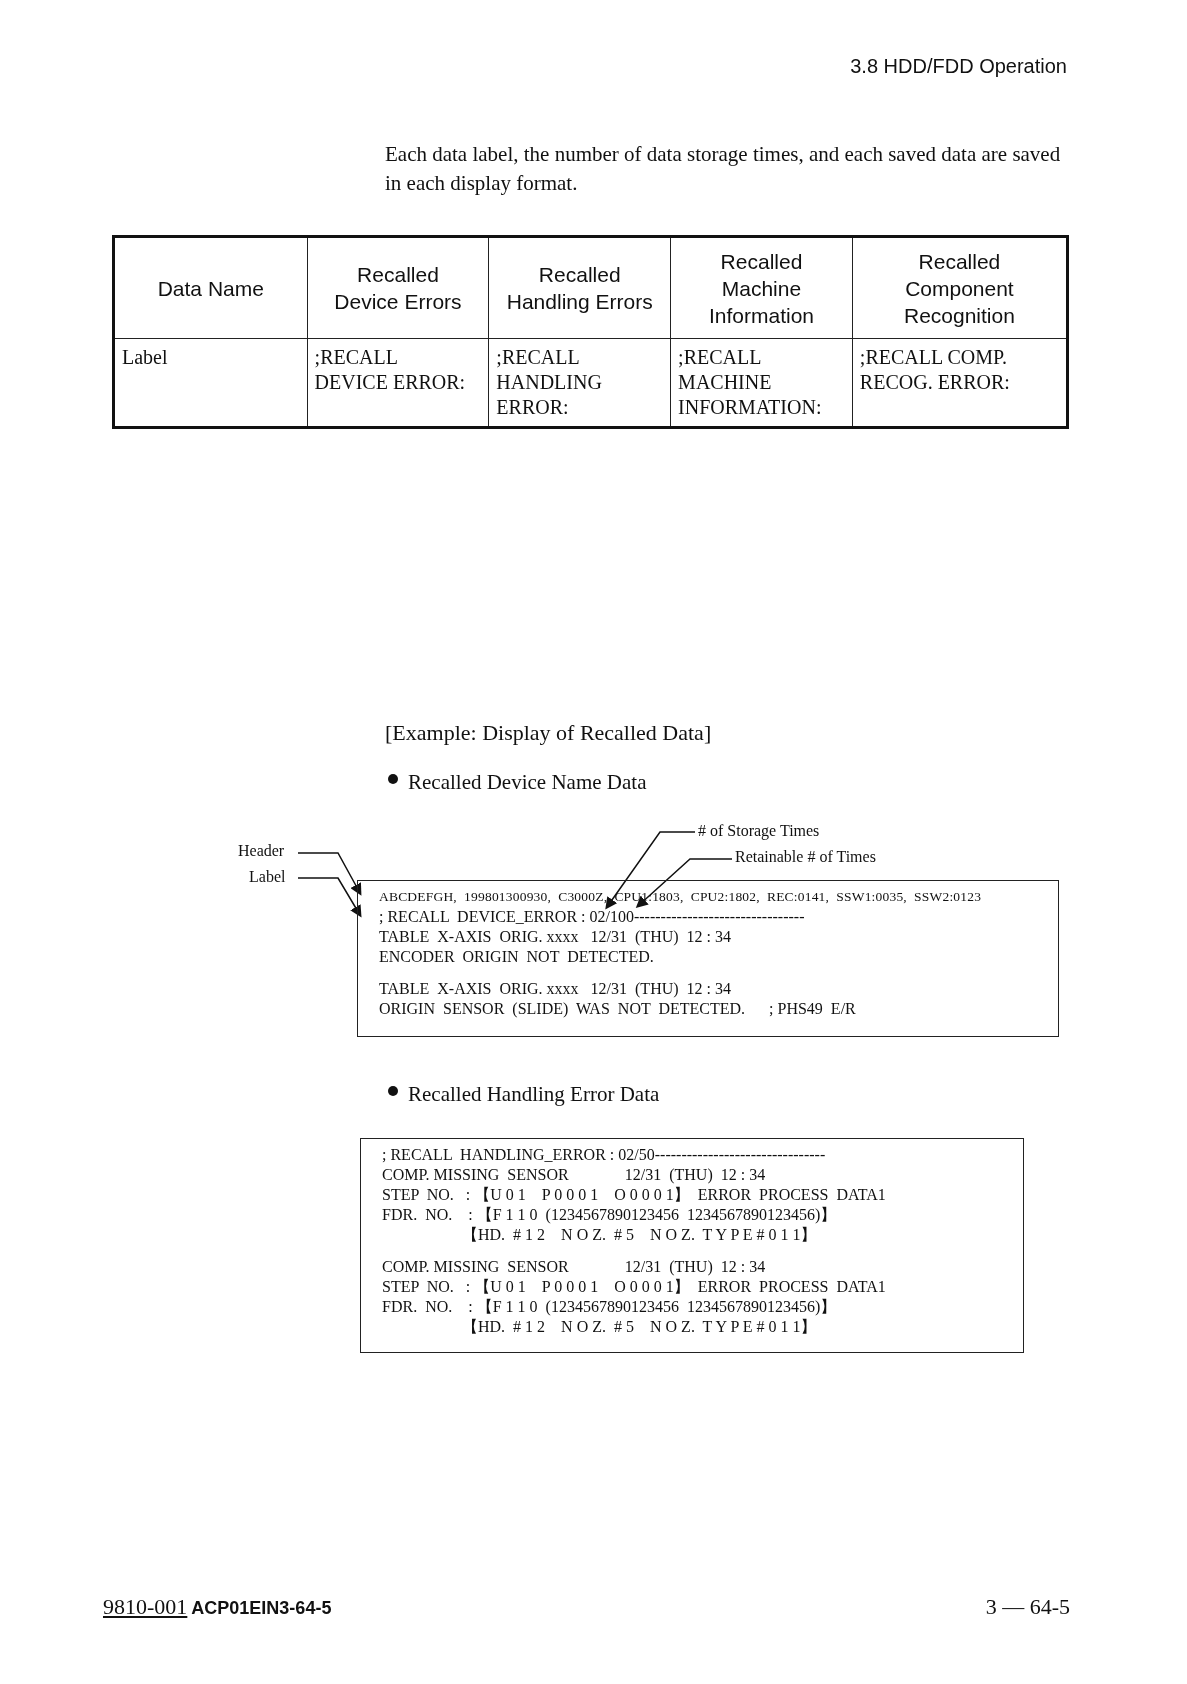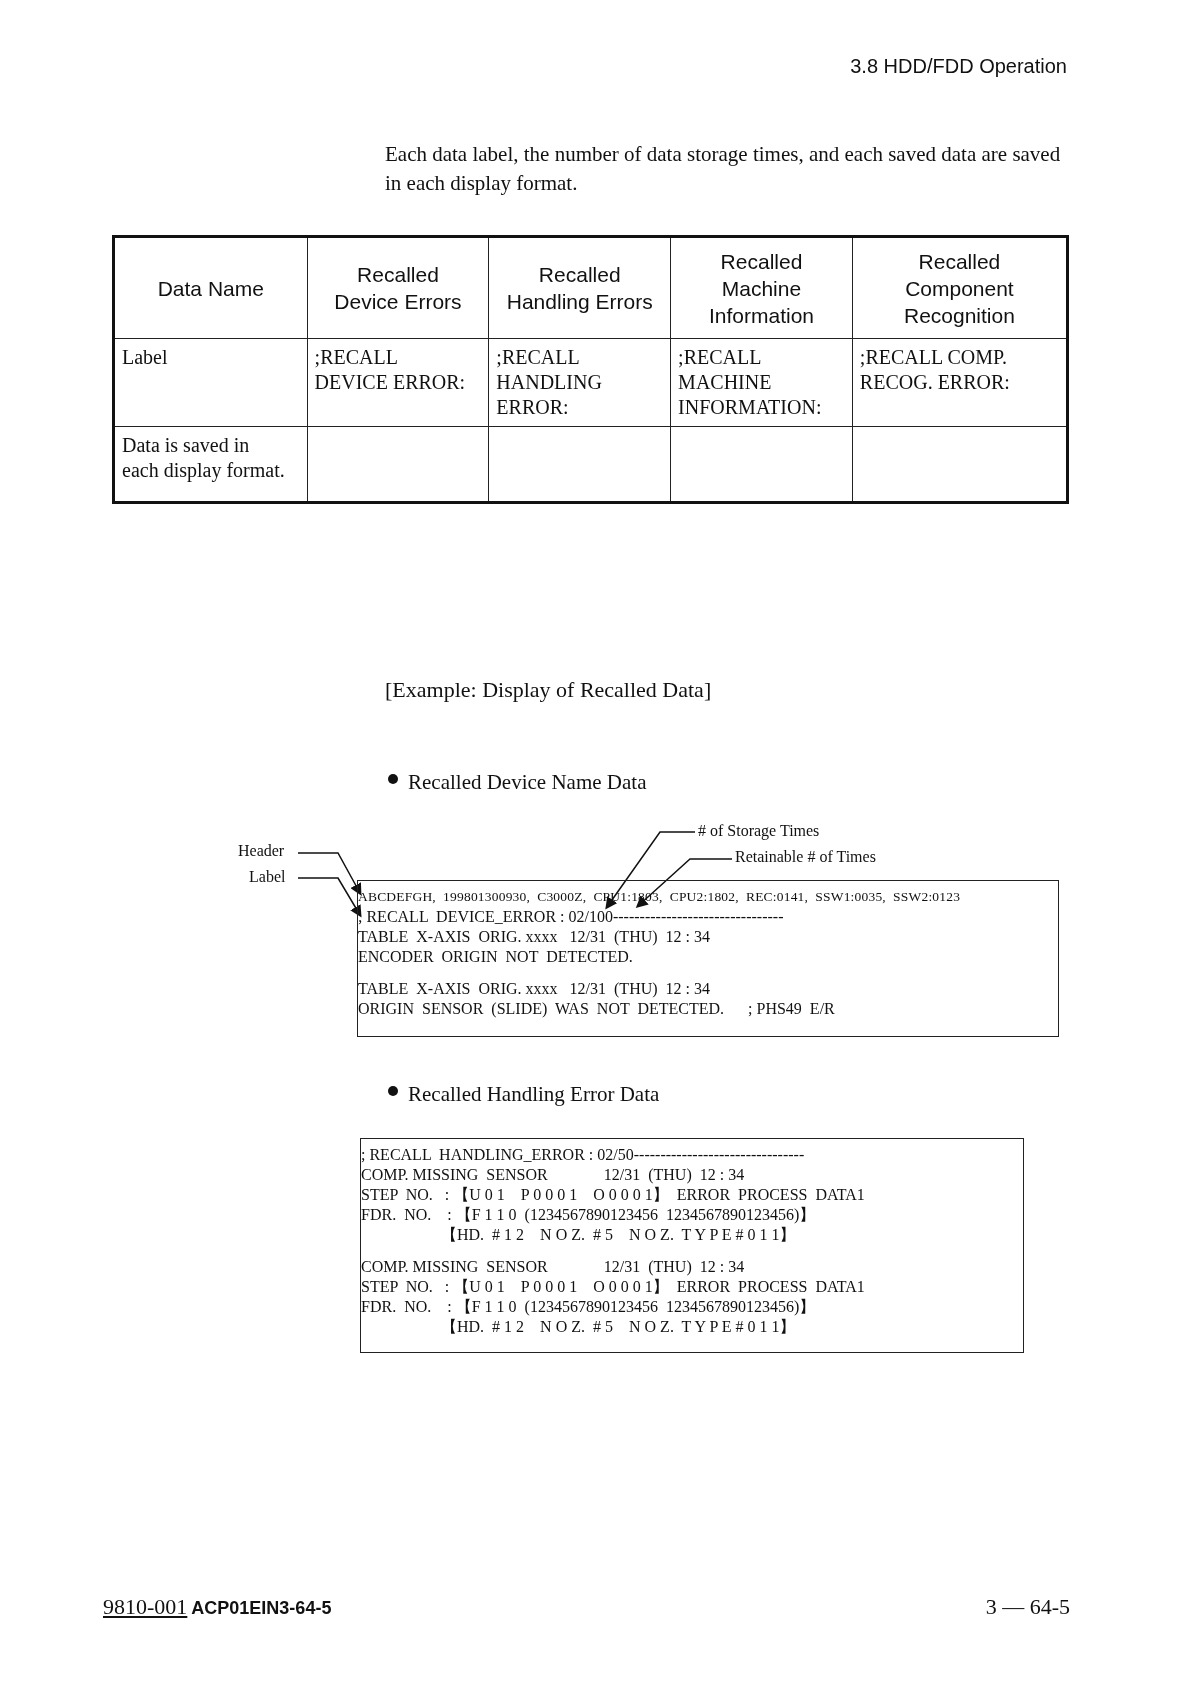--- a/index.html
+++ b/index.html
@@ -13,34 +13,34 @@
   #spec-table { position: absolute; left: 112px; top: 235px; width: 957px; border-collapse: collapse; border: 3px solid #111; table-layout: fixed; }
   #spec-table td, #spec-table th { border: 1.5px solid #222; vertical-align: top; padding: 6px 7px; font-size: 20px; line-height: 25px; }
   #spec-table th { font-family: "Liberation Sans", "DejaVu Sans", sans-serif; font-weight: normal; text-align: center; vertical-align: middle; font-size: 21px; line-height: 27px; height: 88px; }
   #spec-table td { font-family: "Liberation Serif", "DejaVu Serif", serif; }
   .row-label { height: 88px; }
   .row-storage { height: 88px; }
   .row-delim { height: 30px; }
   .row-saved { height: 76px; }
   .dash { color: #555; letter-spacing: 2px; }
 
-  #example-title { position: absolute; left: 385px; top: 677px; font-size: 22px; }
+  #example-title { position: absolute; left: 385px; top: 720px; font-size: 22px; }
   .bullet-head { position: absolute; left: 388px; font-size: 21px; }
   .bullet-head .dot { display: inline-block; width: 10px; height: 10px; background: #111; border-radius: 50%; margin-right: 10px; vertical-align: 5px; }
   #bullet-device { top: 770px; }
   #bullet-handling { top: 1082px; }
 
   .annot { position: absolute; font-size: 16px; font-family: "Liberation Serif", "DejaVu Serif", serif; }
   #annot-header { left: 238px; top: 842px; }
   #annot-label { left: 249px; top: 868px; }
   #annot-storage { left: 698px; top: 822px; }
   #annot-retain { left: 735px; top: 848px; }
   #leader-svg { position: absolute; left: 0; top: 0; width: 1187px; height: 1684px; pointer-events: none; }
 
-  .screen-box { position: absolute; border: 1.5px solid #222; font-family: "Liberation Serif", "DejaVu Serif", serif; font-size: 16px; line-height: 20px; padding: 6px 0; white-space: pre; box-sizing: border-box; }
+  .screen-box { position: absolute; border: 1.5px solid #222; font-family: "Liberation Serif", "DejaVu Serif", serif; font-size: 16px; line-height: 20px; padding: 6px 21px; white-space: pre; box-sizing: border-box; }
   #device-box { left: 357px; top: 880px; width: 702px; height: 157px; }
   #device-box .hdrline { font-size: 13.5px; letter-spacing: 0.2px; }
   #handling-box { left: 360px; top: 1138px; width: 664px; height: 215px; }
   .gap { height: 12px; }
 
   #footer-left { position: absolute; left: 103px; top: 1594px; font-size: 22px; }
   #footer-left .docnum { text-decoration: underline; font-family: "Liberation Serif", "DejaVu Serif", serif; }
   #footer-left .code { font-family: "Liberation Sans", "DejaVu Sans", sans-serif; font-size: 18px; font-weight: bold; margin-left: 4px; }
   #footer-right { position: absolute; right: 117px; top: 1594px; font-size: 22px; }
 </style>
@@ -81,28 +81,20 @@
 DEVICE ERROR:</span></td>
       <td><span class="ml" style="white-space: pre-line;">;RECALL
 HANDLING
 ERROR:</span></td>
       <td><span class="ml" style="white-space: pre-line;">;RECALL
 MACHINE
 INFORMATION:</span></td>
       <td><span class="ml" style="white-space: pre-line;">;RECALL COMP.
 RECOG. ERROR:</span></td>
     </tr>
-    <tr class="row-saved">
-      <td><span class="ml" style="white-space: pre-line;">Data is saved in
-each display format.</span></td>
-      <td><span></span></td>
-      <td><span></span></td>
-      <td><span></span></td>
-      <td><span></span></td>
-    </tr>
   </tbody>
 </table>
 
 <div id="example-title" class="serif">[Example: Display of Recalled Data]</div>
 
 <div id="bullet-device" class="bullet-head serif">
   <span class="dot"></span><span>Recalled Device Name Data</span>
 </div>
 
 <div id="annot-header" class="annot">Header</div>

